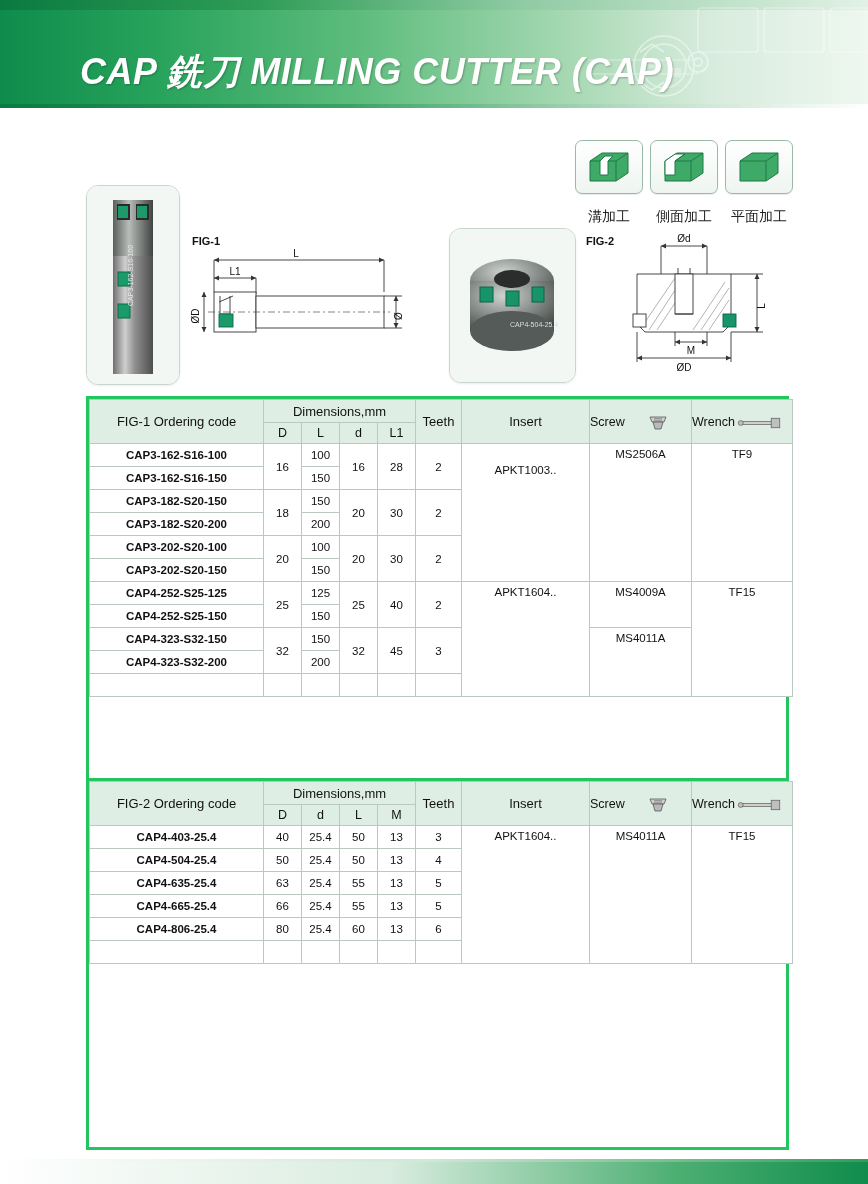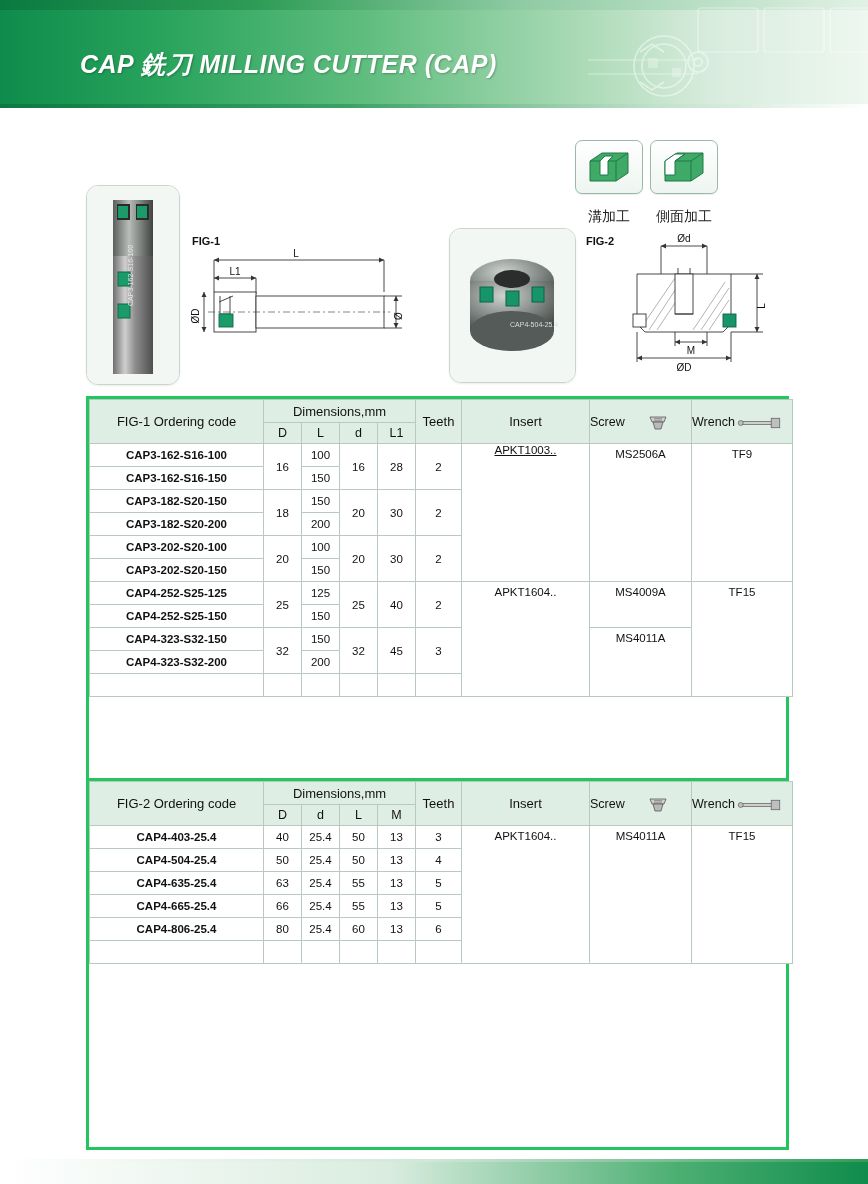--- a/index.html
+++ b/index.html
@@ -32,21 +32,21 @@
   .header-bottom-line {
     position: absolute;
     bottom: 0; left: 0;
     width: 868px; height: 4px;
     background: linear-gradient(to right, #0a7a40 0%, #3aa264 40%, #bfe0c9 75%, #ffffff 100%);
   }
   .header-title {
     position: absolute;
     left: 80px;
     top: 48px;
-    font-size: 25px;
+    font-size: 36px;
     font-weight: bold;
     font-style: italic;
     color: #ffffff;
     letter-spacing: 0.5px;
     text-shadow: 1px 1px 2px rgba(0,0,0,0.25);
     white-space: nowrap;
   }
   .header-art {
     position: absolute;
     right: 0;
@@ -252,20 +252,30 @@
         <path d="M4 12 L16 4 L42 4 L42 24 L30 32 L4 32 Z" fill="#3fa968" stroke="#1f7a46" stroke-width="1"></path>
         <path d="M4 12 L30 12 L42 4" fill="none" stroke="#1f7a46" stroke-width="1"></path>
         <path d="M30 12 L30 32" fill="none" stroke="#1f7a46" stroke-width="1"></path>
         <path d="M4 12 L4 26 L14 26 L14 12 L24 5 L14 5 Z" fill="#ffffff" stroke="#1f7a46" stroke-width="1"></path>
         <path d="M14 12 L24 5" fill="none" stroke="#1f7a46" stroke-width="1"></path>
       </svg>
     </div>
     <div class="icon-caption">側面加工</div>
   </div>
 
+  <div class="icon-card">
+    <div class="icon-box">
+      <svg width="46" height="36" viewBox="0 0 46 36">
+        <path d="M4 12 L16 4 L42 4 L42 24 L30 32 L4 32 Z" fill="#3fa968" stroke="#1f7a46" stroke-width="1"></path>
+        <path d="M4 12 L30 12 L42 4" fill="none" stroke="#1f7a46" stroke-width="1"></path>
+        <path d="M30 12 L30 32" fill="none" stroke="#1f7a46" stroke-width="1"></path>
+      </svg>
+    </div>
+    <div class="icon-caption">平面加工</div>
+  </div>
 </div>
 
 <div class="photo-card" id="photo1">
   <svg width="92" height="198" viewBox="0 0 92 198">
     <defs>
       <linearGradient id="sh1" x1="0" y1="0" x2="1" y2="0">
         <stop offset="0%" stop-color="#6f6f6f"></stop>
         <stop offset="30%" stop-color="#cfcfcf"></stop>
         <stop offset="55%" stop-color="#8e8e8e"></stop>
         <stop offset="100%" stop-color="#4e4e4e"></stop>
@@ -451,21 +461,21 @@
       </tr>
     </thead>
     <tbody>
       <tr>
         <td class="code-cell">CAP3-162-S16-100</td>
         <td rowspan="2">16</td>
         <td>100</td>
         <td rowspan="2">16</td>
         <td rowspan="2">28</td>
         <td rowspan="2">2</td>
-        <td rowspan="6" style="vertical-align:top; padding-top:0;text-decoration:underline;">APKT1003..</td>
+        <td rowspan="6" style="vertical-align:top; padding-top:20px;">APKT1003..</td>
         <td rowspan="6" style="vertical-align:top; padding-top:4px;text-align:center;">MS2506A</td>
         <td rowspan="6" style="vertical-align:top; padding-top:4px;">TF9</td>
       </tr>
       <tr>
         <td class="code-cell">CAP3-162-S16-150</td>
         <td>150</td>
       </tr>
       <tr>
         <td class="code-cell">CAP3-182-S20-150</td>
         <td rowspan="2">18</td>

